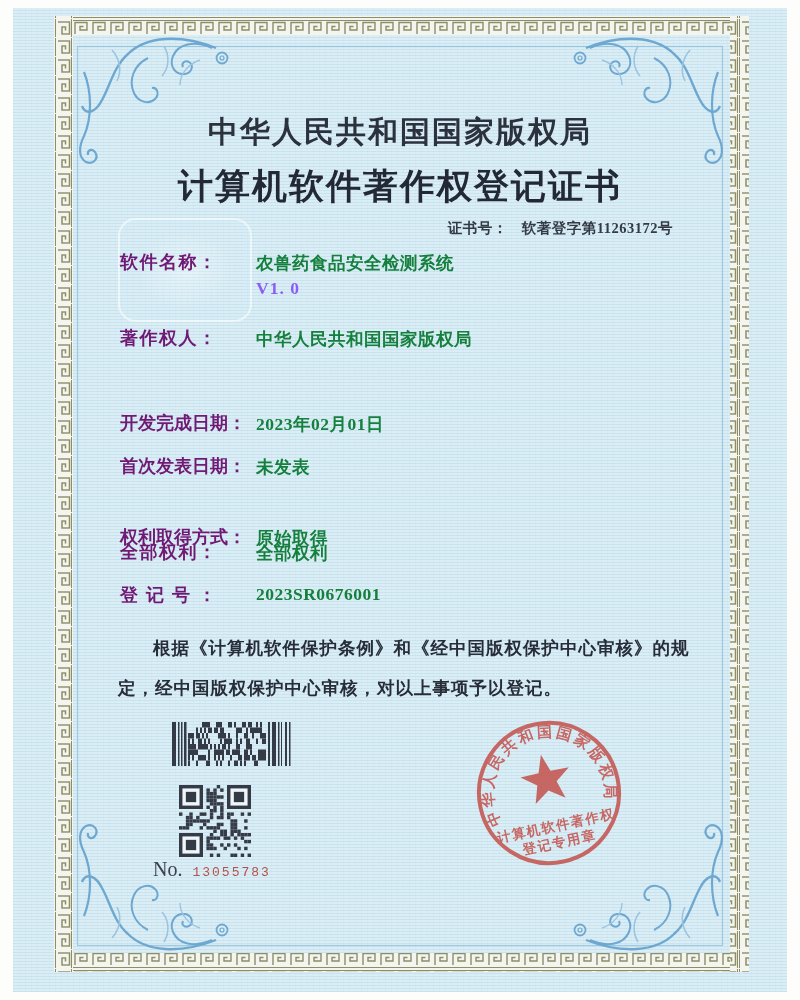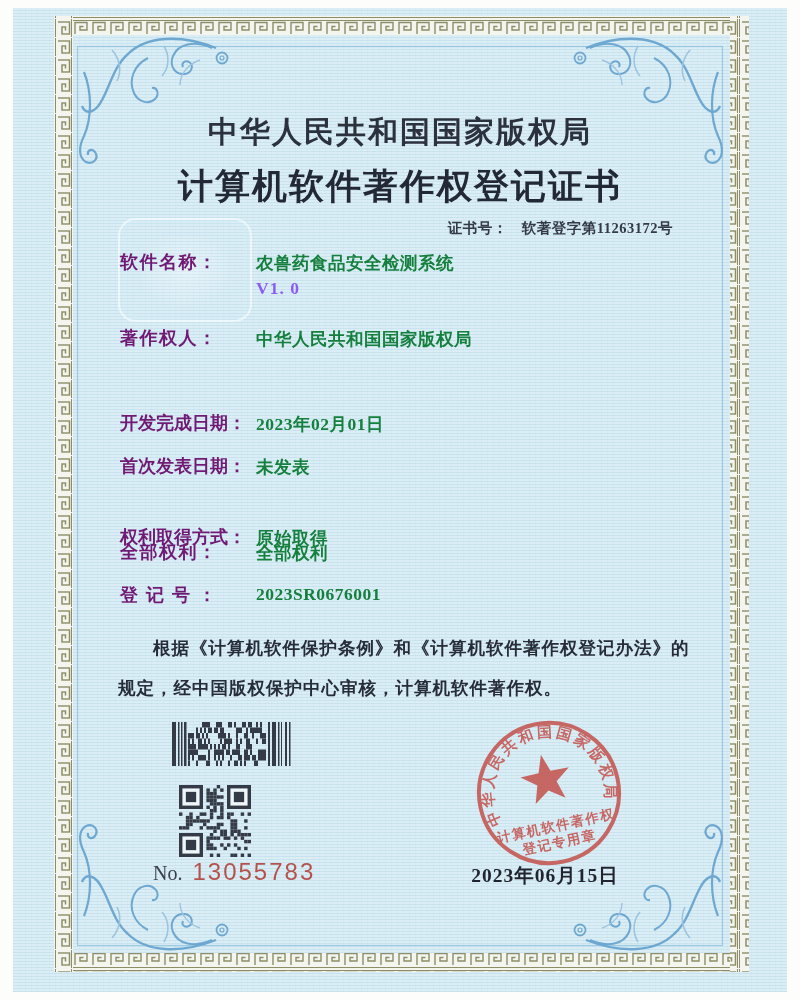--- a/index.html
+++ b/index.html
@@ -60,22 +60,22 @@
     position:absolute;left:118px;top:628px;width:578px;
     font-size:17.5px;font-weight:600;line-height:40px;letter-spacing:1px;
     text-indent:2em;color:#262c38;
   }
 
   svg.barcode{position:absolute;left:172px;top:722px;width:119px;height:44px;}
   svg.qr{position:absolute;left:179px;top:785px;width:72px;height:72px;}
 
   .serial{position:absolute;left:153px;top:858px;font-size:20px;color:#3a404c;}
   .serial .num{
-    font-family:Liberation Sans, sans-serif;
-    color:#b5524c;letter-spacing:2px;margin-left:10px;font-size:24px;
+    font-family:Liberation Mono, monospace;
+    color:#b5524c;letter-spacing:2px;margin-left:10px;font-size:13px;
   }
 
   svg.seal{position:absolute;left:439px;top:688px;width:220px;height:215px;}
   .issue-date{
     position:absolute;left:450px;top:862px;width:190px;text-align:center;
     font-size:19.5px;font-weight:700;letter-spacing:1px;color:#1f242e;
   }
 </style>
 </head>
 <body>
@@ -162,21 +162,21 @@
   </div>
   <div class="row r5">
     <span class="flabel">全部权利：</span>
     <span class="fvalue">全部权利</span>
   </div>
   <div class="row r6">
     <span class="flabel">登记号：</span>
     <span class="fvalue">2023SR0676001</span>
   </div>
 
-  <div class="statement">根据《计算机软件保护条例》和《计算机软件著作权登记办法》的规定，经中国版权保护中心审核，计算机软件著作权。</div>
+  <div class="statement">根据《计算机软件保护条例》和《经中国版权保护中心审核》的规定，经中国版权保护中心审核，对以上事项予以登记。</div>
 
   <svg class="barcode" viewBox="0 0 119 44">
       <rect x="0" y="0" width="4" height="44" fill="#343a46"></rect>
       <rect x="6" y="0" width="1.5" height="44" fill="#343a46"></rect>
       <rect x="9" y="0" width="1.5" height="44" fill="#343a46"></rect>
       <rect x="12" y="0" width="2.5" height="44" fill="#343a46"></rect>
       <rect x="96" y="0" width="2" height="44" fill="#343a46"></rect>
       <rect x="100" y="0" width="4" height="44" fill="#343a46"></rect>
       <rect x="106" y="0" width="1.5" height="44" fill="#343a46"></rect>
       <rect x="109" y="0" width="1" height="44" fill="#343a46"></rect>
@@ -468,15 +468,14 @@
       <path id="sealArc" d="M -51.9 21 A 56 56 0 1 1 51.9 21" fill="none"></path>
       <text font-size="15" letter-spacing="3" fill="#c4524d" font-weight="700" text-anchor="middle" font-family="Liberation Serif, serif">
         <textPath href="#sealArc" startOffset="50%">中华人民共和国国家版权局</textPath>
       </text>
       <polygon points="0,-39 6.11,-21.41 24.73,-21.03 9.89,-9.79 15.28,8.03 0,-2.6 -15.28,8.03 -9.89,-9.79 -24.73,-21.03 -6.11,-21.41" fill="#c4524d"></polygon>
       <text y="38" font-size="13.5" letter-spacing="1.5" fill="#c4524d" font-weight="700" text-anchor="middle" font-family="Liberation Serif, serif">计算机软件著作权</text>
       <text y="55" font-size="13.5" letter-spacing="1.5" fill="#c4524d" font-weight="700" text-anchor="middle" font-family="Liberation Serif, serif">登记专用章</text>
     </g>
   </svg>
 
-  <div class="issue-date">2023年06月15日</div>
 
 </div>
 
 </body></html>

